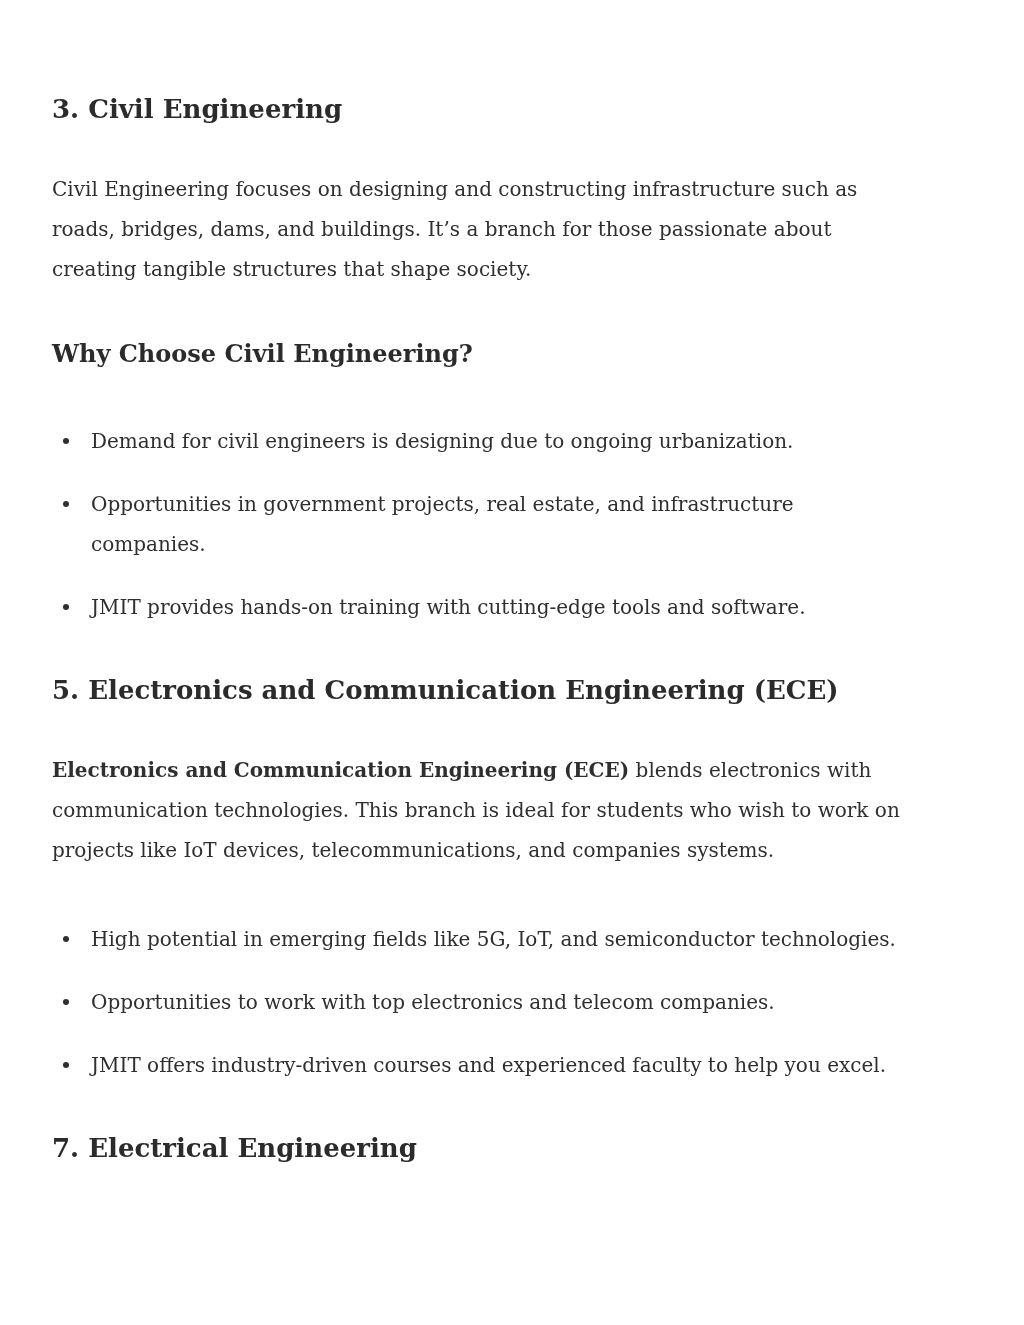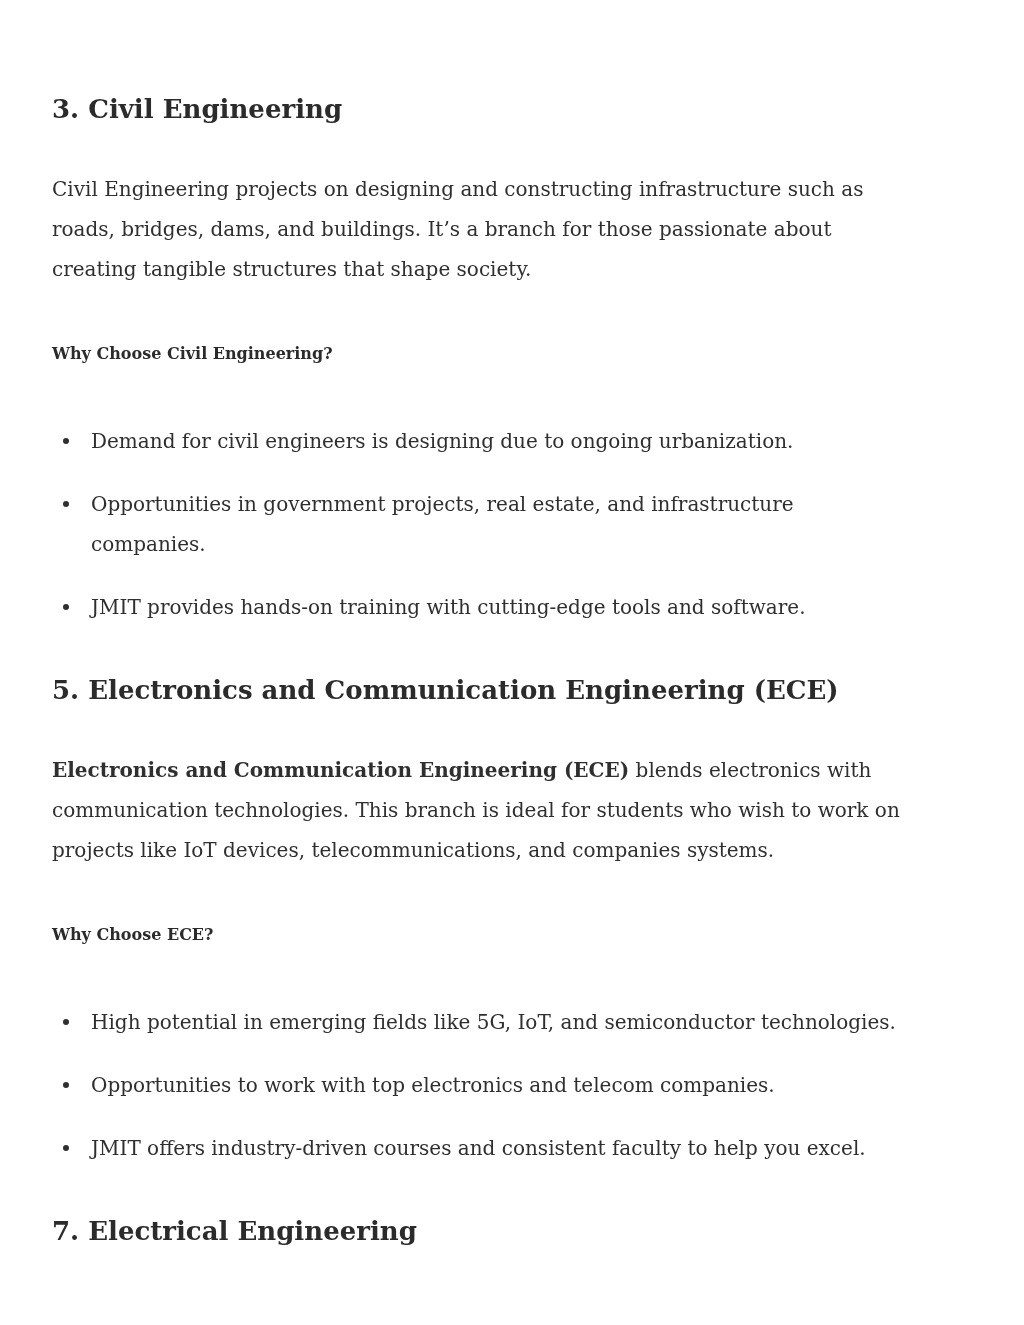--- a/index.html
+++ b/index.html
@@ -21,21 +21,21 @@
     font-family: "DejaVu Serif", "Liberation Serif", serif;
   }
   .section-heading {
     font-size: 26px;
     line-height: 34px;
     font-weight: bold;
     color: #2b2b2b;
     margin: 0 0 43px 0;
   }
   .section-subheading {
-    font-size: 16px;
+    font-size: 24px;
     line-height: 31px;
     font-weight: bold;
     color: #2b2b2b;
     margin: 0 0 52px 0;
   }
   .section-paragraph {
     font-size: 20px;
     line-height: 40px;
     margin: 0 0 49px 0;
   }
@@ -71,21 +71,21 @@
 </style>
 </head>
 <body>
 
 <div class="article">
 
   <section>
     <h2 class="section-heading">3. Civil Engineering</h2>
 
     <p class="section-paragraph">
-      <span class="line">Civil Engineering projects on designing and constructing infrastructure such as</span>
+      <span class="line">Civil Engineering focuses on designing and constructing infrastructure such as</span>
       <span class="line">roads, bridges, dams, and buildings. It’s a branch for those passionate about</span>
       <span class="line">creating tangible structures that shape society.</span>
     </p>
 
     <h3 class="section-subheading">Why Choose Civil Engineering?</h3>
 
     <ul class="bullet-list">
       <li>
         <span class="dot"></span>
         <span class="line">Demand for civil engineers is designing due to ongoing urbanization.</span>
@@ -104,34 +104,33 @@
 
   <section>
     <h2 class="section-heading">5. Electronics and Communication Engineering (ECE)</h2>
 
     <p class="section-paragraph">
       <span class="line"><strong>Electronics and Communication Engineering (ECE)</strong><span> blends electronics with</span></span>
       <span class="line">communication technologies. This branch is ideal for students who wish to work on</span>
       <span class="line">projects like IoT devices, telecommunications, and companies systems.</span>
     </p>
 
-    <h3 class="section-subheading">Why Choose ECE?</h3>
 
     <ul class="bullet-list">
       <li>
         <span class="dot"></span>
         <span class="line">High potential in emerging fields like 5G, IoT, and semiconductor technologies.</span>
       </li>
       <li>
         <span class="dot"></span>
         <span class="line">Opportunities to work with top electronics and telecom companies.</span>
       </li>
       <li>
         <span class="dot"></span>
-        <span class="line">JMIT offers industry-driven courses and consistent faculty to help you excel.</span>
+        <span class="line">JMIT offers industry-driven courses and experienced faculty to help you excel.</span>
       </li>
     </ul>
   </section>
 
   <section>
     <h2 class="section-heading">7. Electrical Engineering</h2>
   </section>
 
 </div>
 

